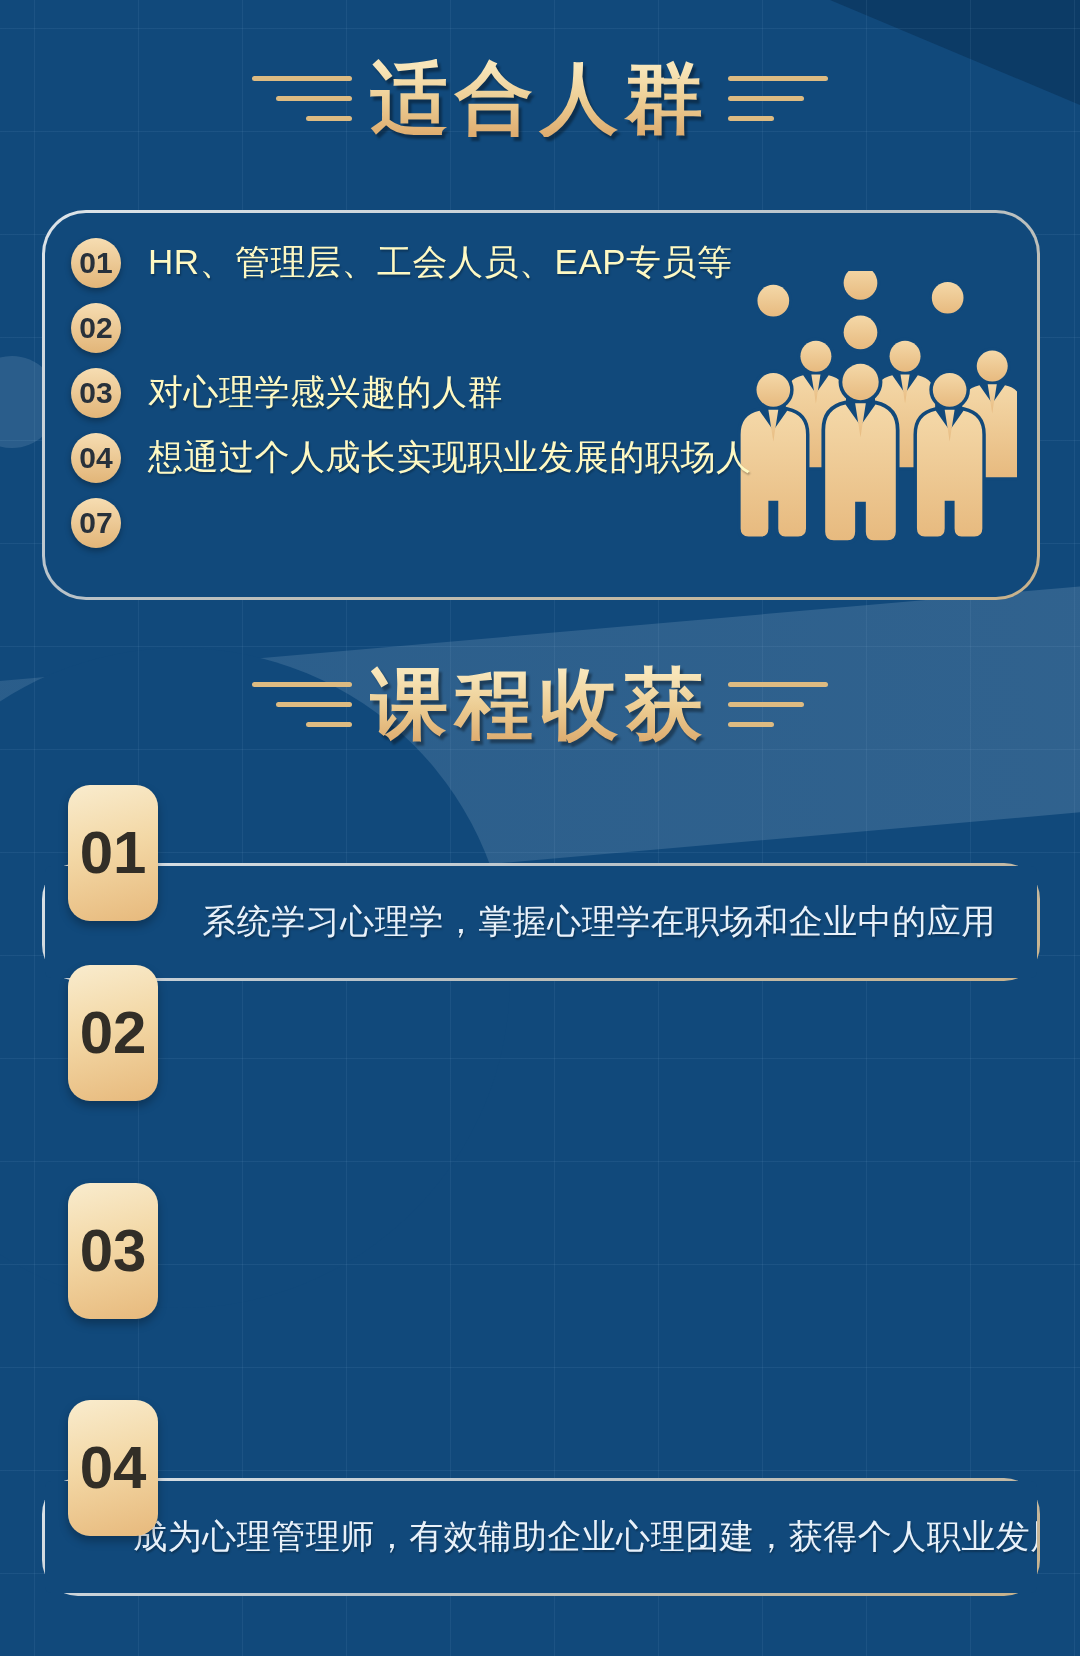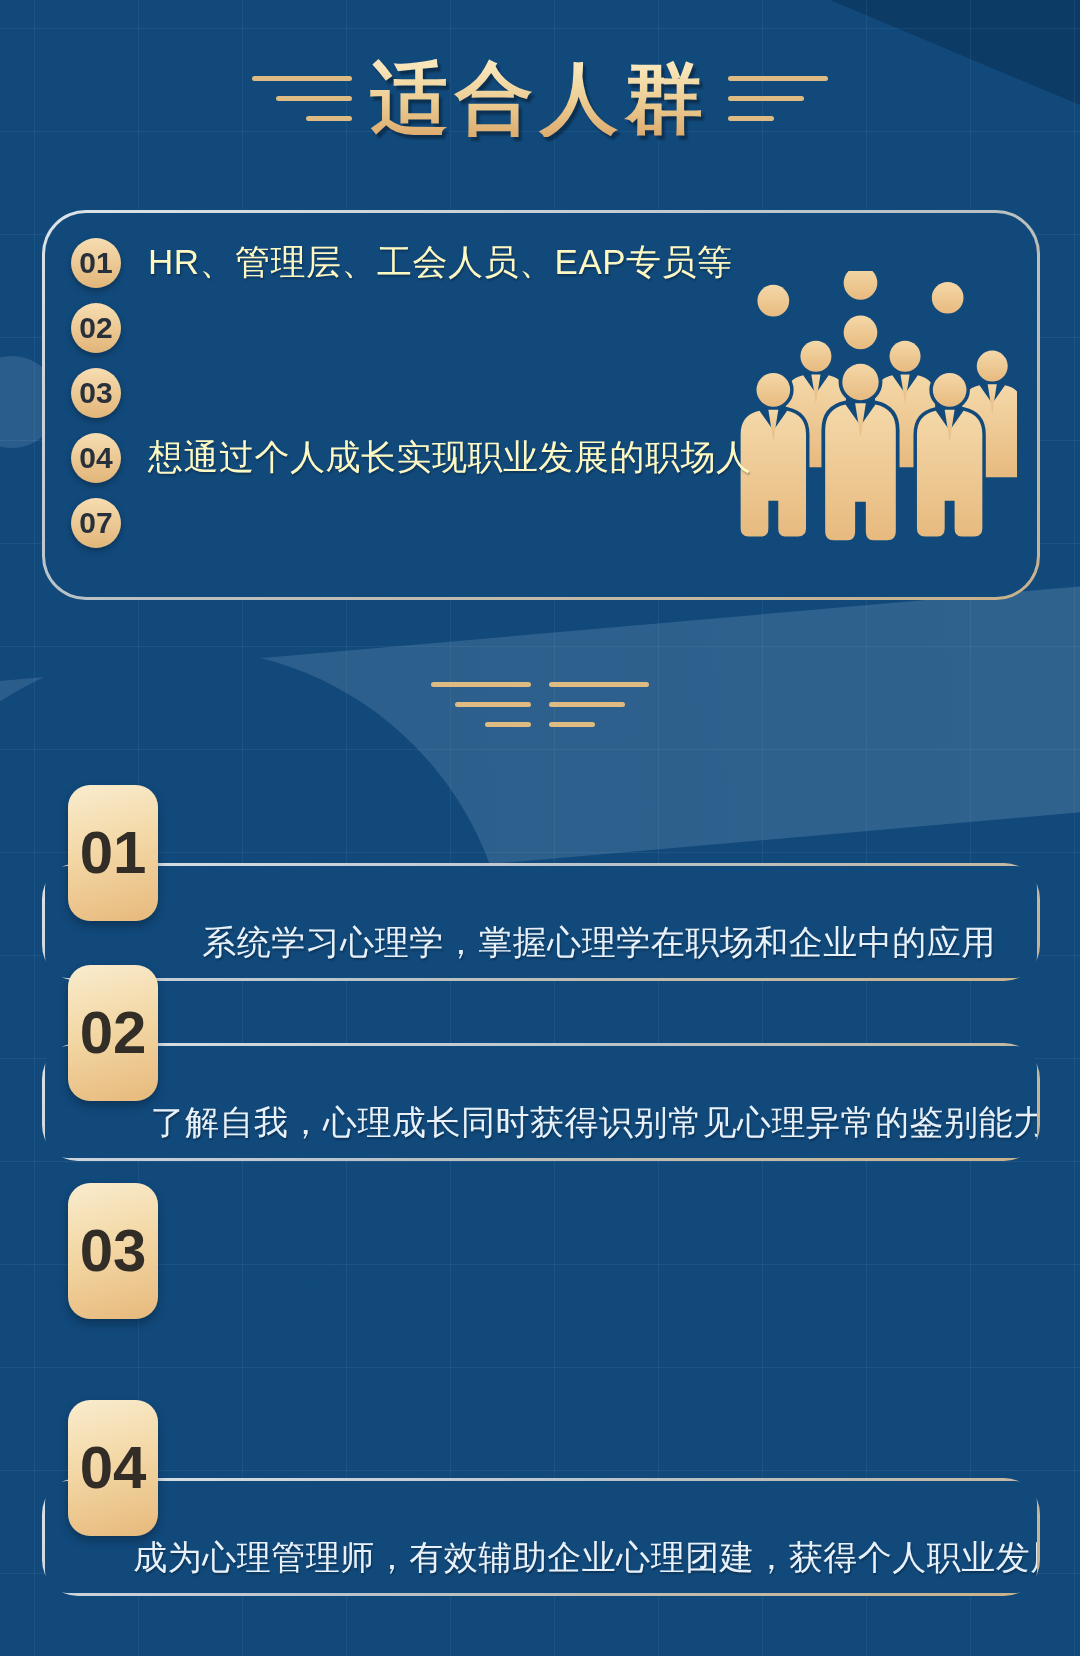--- a/index.html
+++ b/index.html
@@ -95,23 +95,23 @@
   .gain-tile{
     position:absolute;left:68px;top:0;width:90px;height:136px;border-radius:22px;
     background:linear-gradient(165deg,#f9ecce 0%,#f3d8a6 45%,#e7b97c 100%);
     display:flex;align-items:center;justify-content:center;
     box-shadow:0 5px 10px rgba(0,0,0,0.28);
     z-index:3;
   }
   .gain-num{font-size:60px;font-weight:bold;color:#322e27;line-height:1;}
   .gain-box{left:42px;top:78px;width:998px;height:118px;border-radius:36px;z-index:2;}
   .gain-box .gbox-inner{
-    border-radius:22px;
-    display:flex;align-items:flex-end;justify-content:center;
-    padding:0 24px 12px 140px;
+    border-radius:6px;
+    display:flex;align-items:center;justify-content:center;
+    padding:0 24px 0 140px;
   }
   .gain-text{
     margin:0;font-size:34px;color:#e8f1fa;letter-spacing:0.5px;
     text-shadow:1px 2px 2px rgba(0,0,0,0.30);
     white-space:nowrap;
   }
 </style>
 </head>
 <body>
 
@@ -142,20 +142,21 @@
       <ul class="aud-list">
         <li class="aud-item">
           <span class="num-badge">01</span>
           <span class="aud-text">HR、管理层、工会人员、EAP专员等</span>
         </li>
         <li class="aud-item">
           <span class="num-badge">02</span>
         </li>
         <li class="aud-item">
           <span class="num-badge">03</span>
+          <span class="aud-text">对心理学感兴趣的人群</span>
         </li>
         <li class="aud-item">
           <span class="num-badge">04</span>
           <span class="aud-text">想通过个人成长实现职业发展的职场人</span>
         </li>
         <li class="aud-item">
           <span class="num-badge">07</span>
         </li>
       </ul>
 
@@ -192,20 +193,21 @@
       </svg>
     </div>
   </section>
 
   <header class="sec-header" style="top:648px;">
     <div class="deco deco-left">
       <span class="l1"></span>
         <span class="l2"></span>
         <span class="l3"></span>
     </div>
+    <h1>课程收获</h1>
     <div class="deco deco-right">
       <span class="l1"></span>
         <span class="l2"></span>
         <span class="l3"></span>
     </div>
   </header>
 
   <div class="gain-item" style="top:785px;">
     <div class="gain-tile">
       <span class="gain-num">01</span>
@@ -214,25 +216,20 @@
       <div class="gbox-inner">
         <p class="gain-text">系统学习心理学，掌握心理学在职场和企业中的应用</p>
       </div>
     </div>
   </div>
 
   <div class="gain-item" style="top:965px;">
     <div class="gain-tile">
       <span class="gain-num">02</span>
     </div>
-    <div class="gbox gain-box">
-      <div class="gbox-inner">
-        <p class="gain-text">了解自我，心理成长同时获得识别常见心理异常的鉴别能力</p>
-      </div>
-    </div>
   </div>
 
   <div class="gain-item" style="top:1183px;">
     <div class="gain-tile">
       <span class="gain-num">03</span>
     </div>
   </div>
 
   <div class="gain-item" style="top:1400px;">
     <div class="gain-tile">

